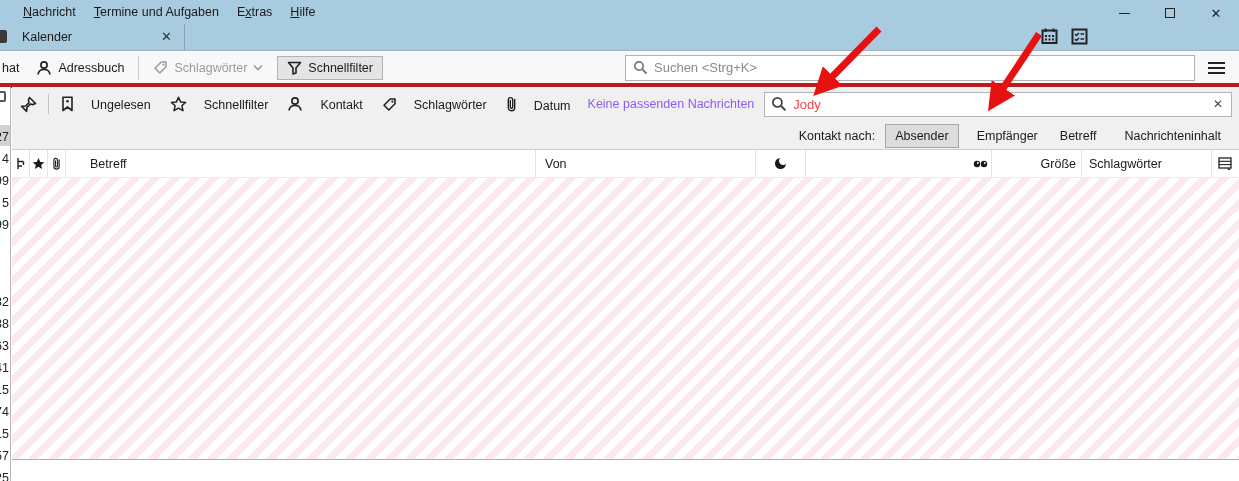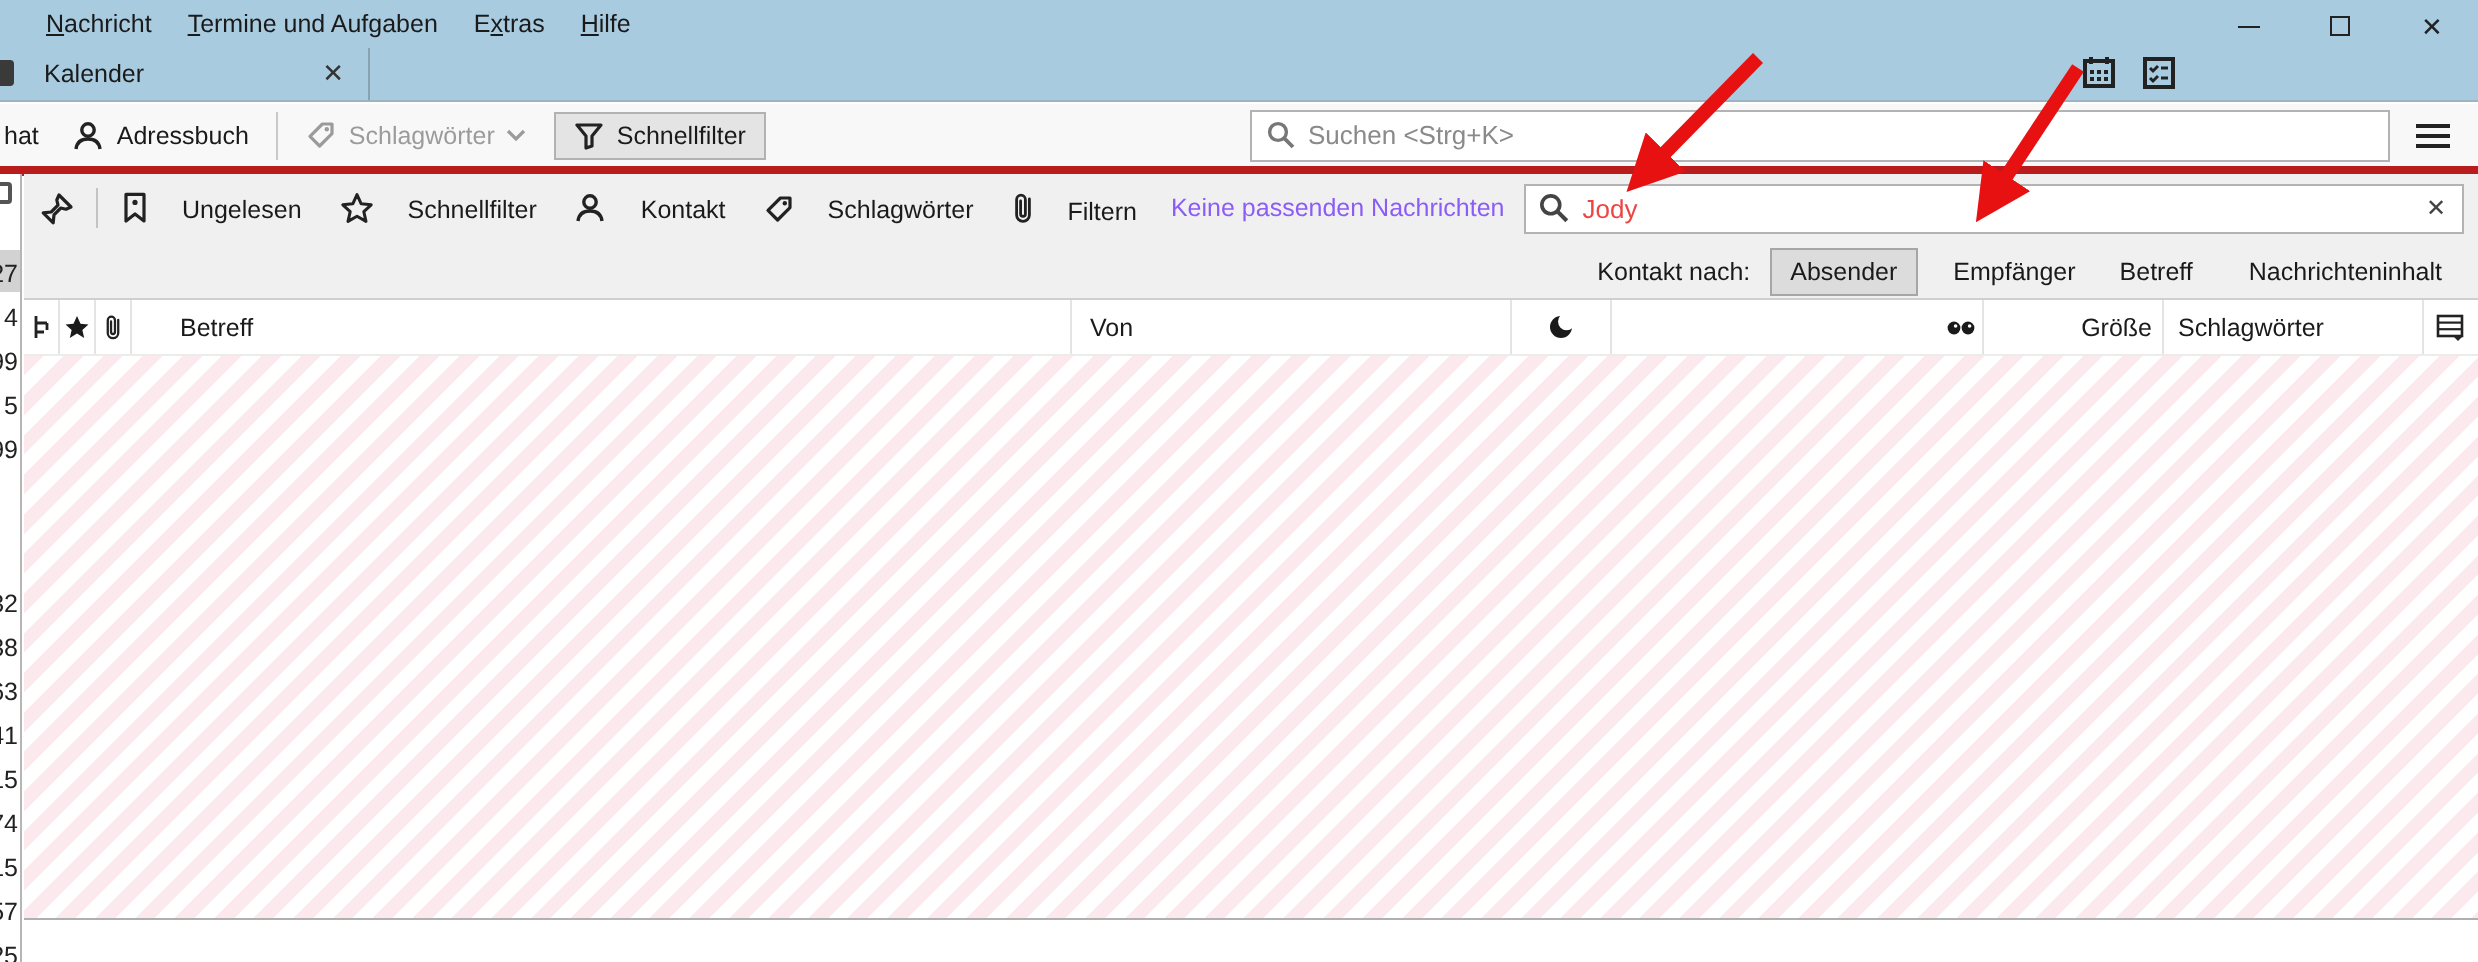--- a/index.html
+++ b/index.html
@@ -251,21 +251,21 @@
               <path d="M2 8.2 L8.2 2 H13 V6.8 L6.8 13 Z" fill="none" stroke="#222" stroke-width="1.6" stroke-linejoin="round"></path>
               <circle cx="10.4" cy="4.6" r="1.1" fill="#222"></circle>
             </svg>
             <span>Schlagwörter</span>
           </div>
 
           <div class="qf-toggle">
             <svg class="ic" width="11" height="17" viewBox="0 0 11 17">
               <path d="M8.7 3.5 V11.5 A3.2 3.2 0 0 1 2.3 11.5 V3.8 A2.2 2.2 0 0 1 6.7 3.8 V11 A1.2 1.2 0 0 1 4.3 11 V4.5" fill="none" stroke="#222" stroke-width="1.4" stroke-linecap="round"></path>
             </svg>
-            <span>Filtern</span>
+            <span>Datum</span>
           </div>
 
           <span class="qf-status">Keine passenden Nachrichten</span>
 
           <div class="qf-search">
             <svg class="ic" width="16" height="16" viewBox="0 0 15 15">
               <circle cx="6" cy="6" r="4.2" fill="none" stroke="#444" stroke-width="1.7"></circle>
               <line x1="9.2" y1="9.2" x2="13.5" y2="13.5" stroke="#444" stroke-width="1.9"></line>
             </svg>
             <input value="Jody" style="">

